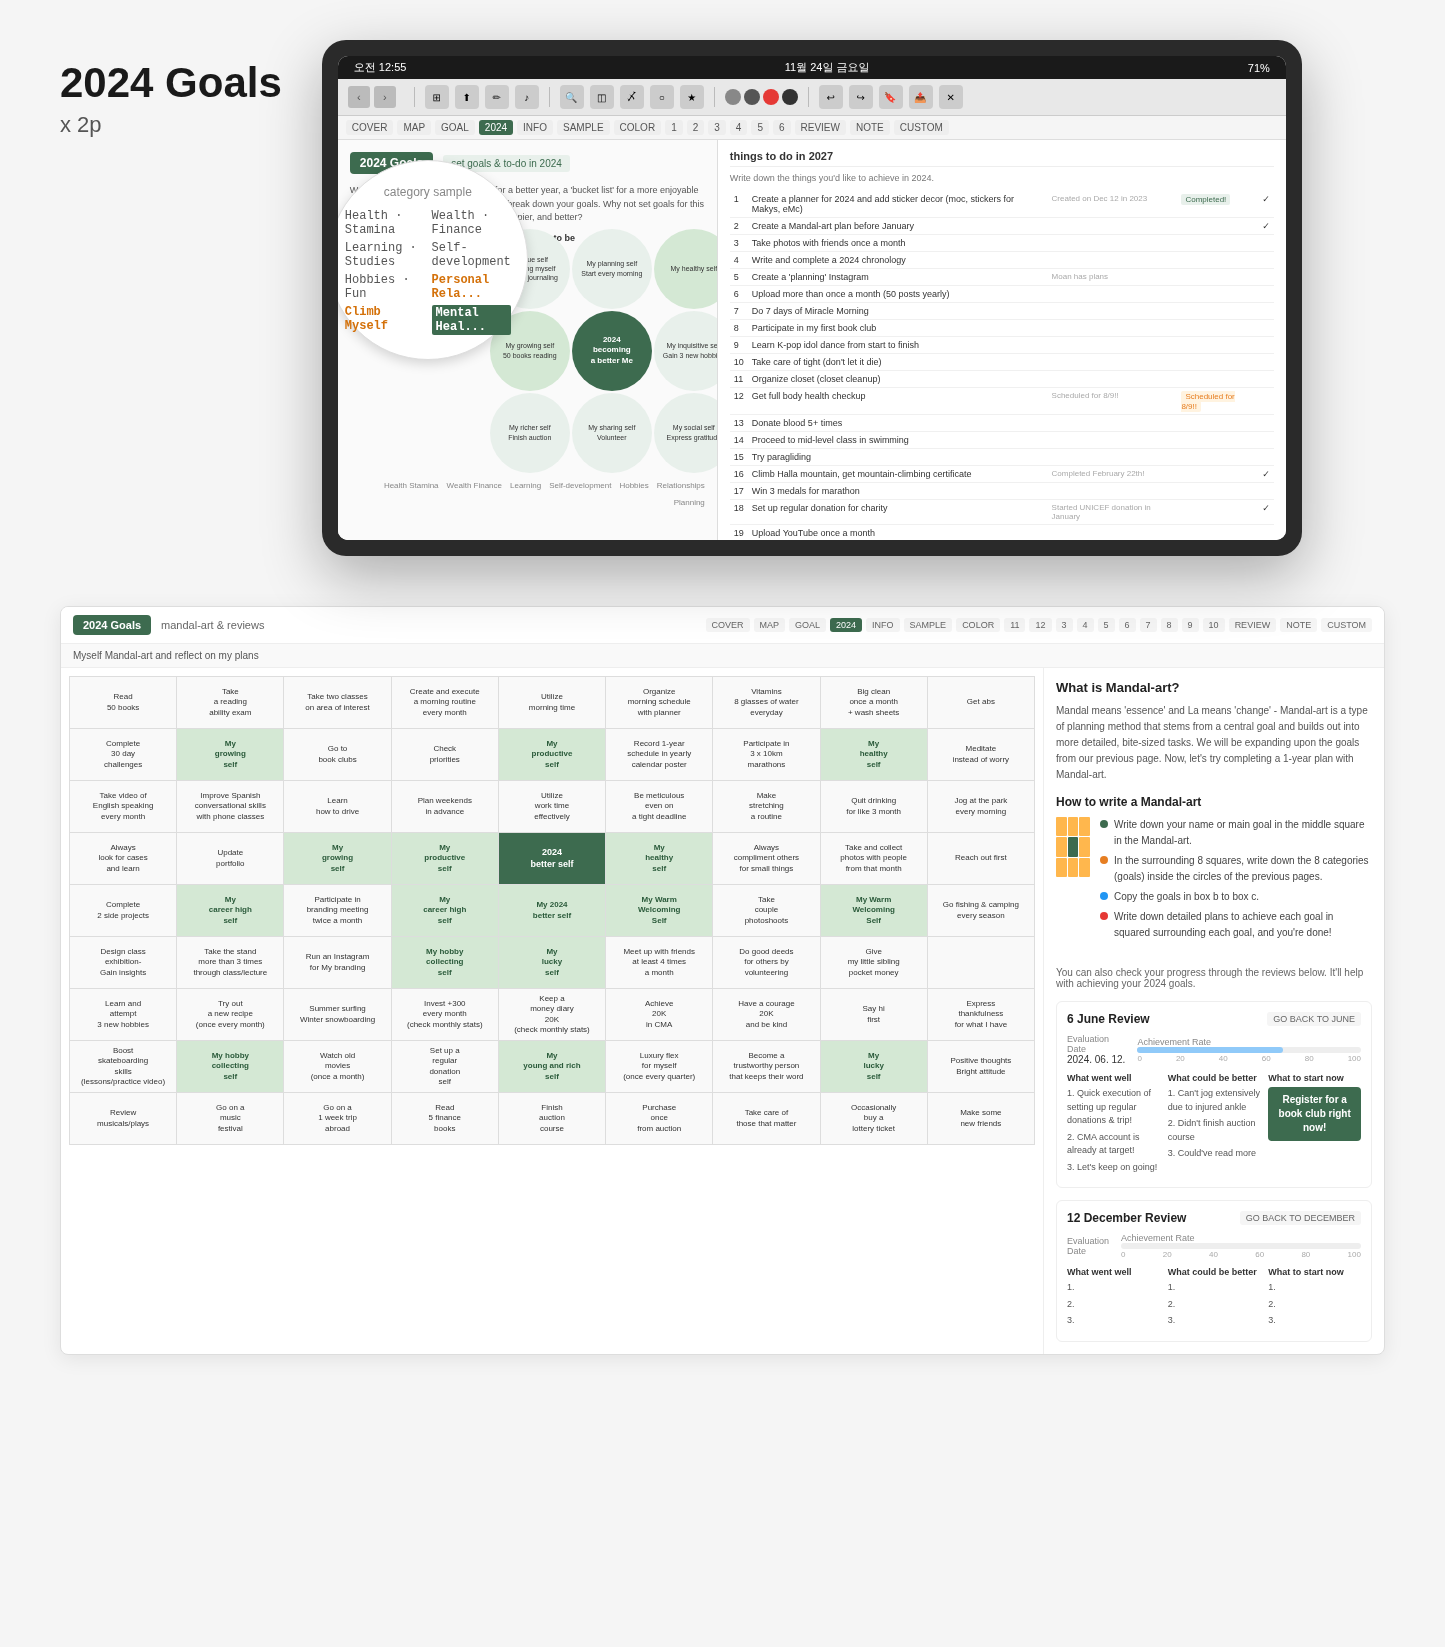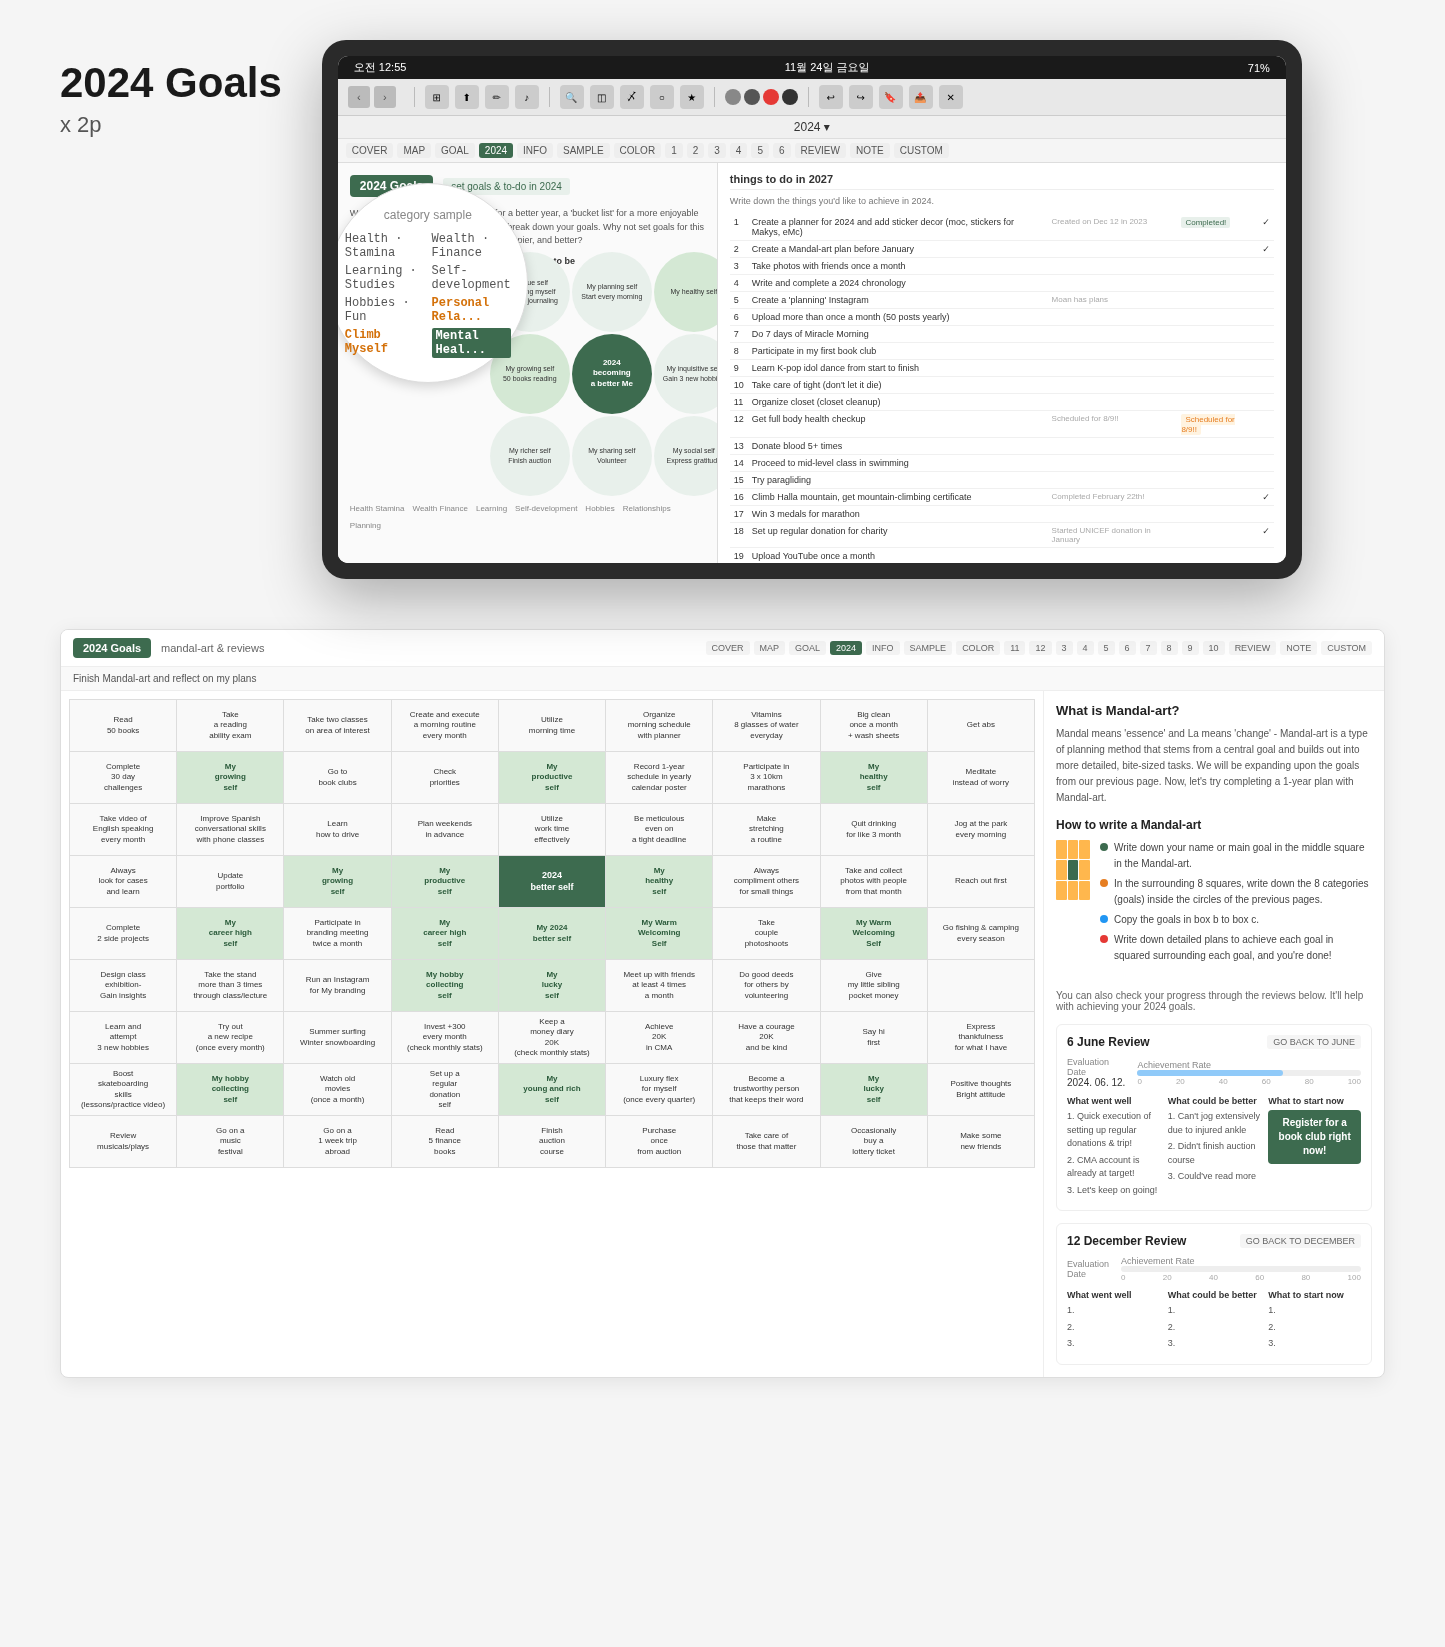--- a/index.html
+++ b/index.html
@@ -559,23 +559,20 @@
           <div style="width:16px;height:16px;border-radius:50%;background:#333;"></div>
         </div>
         <div class="toolbar-separator"></div>
         <div class="toolbar-icon">↩</div>
         <div class="toolbar-icon">↪</div>
         <div class="toolbar-icon">🔖</div>
         <div class="toolbar-icon">📤</div>
         <div class="toolbar-icon">✕</div>
       </div>
 
-      <div class="doc-title-bar">
-        <span>2024 ▾</span>
-      </div>
 
       <div style="background:#f5f5f5; border-bottom:1px solid #ddd; padding:4px 8px; overflow:hidden;">
         <div class="ipad-tabs">
           <span class="ipad-tab">COVER</span>
           <span class="ipad-tab">MAP</span>
           <span class="ipad-tab">GOAL</span>
           <span class="ipad-tab" style="background:#3d6b4f;color:white;">2024</span>
           <span class="ipad-tab">INFO</span>
           <span class="ipad-tab">SAMPLE</span>
           <span class="ipad-tab">COLOR</span>
@@ -623,21 +620,21 @@
               <div class="mandal-cell category" style="font-size:7px;">My growing self<br>50 books reading</div>
               <div class="mandal-cell center" style="font-size:8px;">2024<br>becoming<br>a better Me</div>
               <div class="mandal-cell" style="font-size:7px;">My inquisitive self<br>Gain 3 new hobbies</div>
               <div class="mandal-cell" style="font-size:7px;">My richer self<br>Finish auction</div>
               <div class="mandal-cell" style="font-size:7px;">My sharing self<br>Volunteer</div>
               <div class="mandal-cell" style="font-size:7px;">My social self<br>Express gratitude</div>
             </div>
           </div>
 
           <div style="margin-top:8px;font-size:8px;color:#888;">
-            <div style="display:flex;gap:8px;flex-wrap:wrap;">
+            <div style="display:flex;gap:8px;flex-wrap:wrap;justify-content:flex-end;">
               <span>Health Stamina</span>
               <span>Wealth Finance</span>
               <span>Learning</span>
               <span>Self-development</span>
               <span>Hobbies</span>
               <span>Relationships</span>
               <span>Planning</span>
             </div>
           </div>
         </div>
@@ -812,21 +809,21 @@
       <span class="planner-tab">8</span>
       <span class="planner-tab">9</span>
       <span class="planner-tab">10</span>
       <span class="planner-tab">REVIEW</span>
       <span class="planner-tab">NOTE</span>
       <span class="planner-tab">CUSTOM</span>
     </div>
   </div>
 
   <div style="background:#f9f9f9;padding:6px 12px;font-size:10px;color:#555;border-bottom:1px solid #eee;">
-    <span>Finish Mandal-art and reflect on my plans</span>
+    <span>Myself Mandal-art and reflect on my plans</span>
   </div>
 
   <div class="planner-body">
 
     <div class="mandal-main-grid">
       <table class="big-mandal">
         <tbody>
             <tr>
           <td class="action-cell">Read<br>50 books</td>
           <td class="action-cell">Take<br>a reading<br>ability exam</td>

